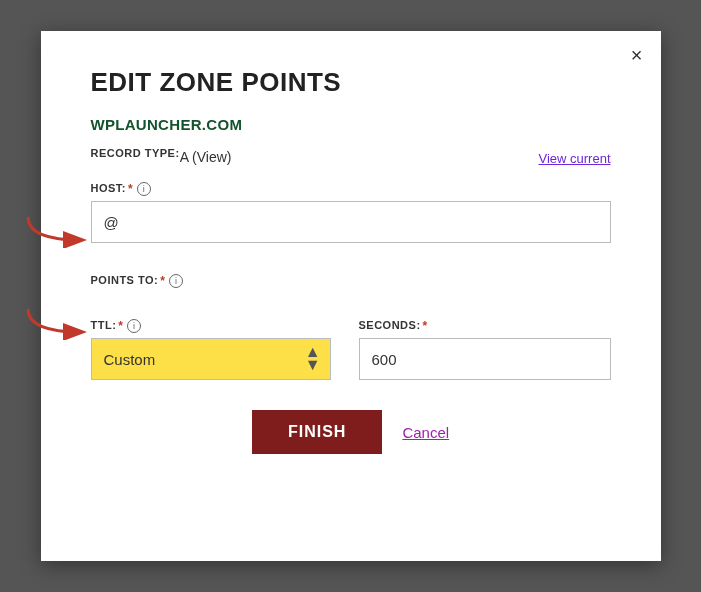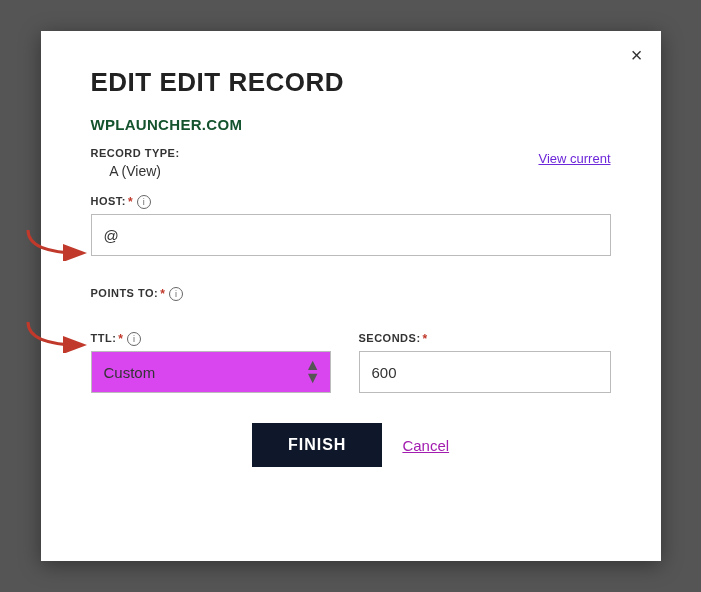--- a/index.html
+++ b/index.html
@@ -63,22 +63,21 @@
 
     .record-type-row {
       display: flex;
       align-items: flex-start;
       justify-content: space-between;
       margin-bottom: 16px;
     }
 
     .record-type-info {
       display: flex;
-      flex-direction: column;
-      align-items: center;
+      flex-direction: row;
     }
 
     .field-label {
       font-size: 11px;
       font-weight: bold;
       color: #333;
       text-transform: uppercase;
       letter-spacing: 0.5px;
       margin-bottom: 2px;
     }
@@ -153,21 +152,21 @@
       position: relative;
     }
 
     .select-input {
       width: 100%;
       height: 42px;
       border: 1.5px solid #bbb;
       padding: 0 12px;
       font-size: 15px;
       color: #333;
-      background: #d946ef;
+      background: #fde047;
       appearance: none;
       -webkit-appearance: none;
       cursor: pointer;
       outline: none;
     }
 
     .select-arrow {
       position: absolute;
       right: 10px;
       top: 50%;
@@ -182,21 +181,21 @@
 
     .footer-row {
       display: flex;
       align-items: center;
       gap: 20px;
       justify-content: center;
       margin-top: 10px;
     }
 
     .finish-btn {
-      background: #0f172a;
+      background: #7f1d1d;
       color: #fff;
       border: none;
       padding: 13px 36px;
       font-size: 16px;
       font-weight: bold;
       letter-spacing: 1px;
       cursor: pointer;
       text-transform: uppercase;
     }
 
@@ -220,21 +219,21 @@
 
   </style>
 </head>
 <body>
 
 <div class="modal-overlay">
   <div class="modal">
 
     <button class="close-btn">×</button>
 
-    <h1 class="modal-title">EDIT EDIT RECORD</h1>
+    <h1 class="modal-title">EDIT ZONE POINTS</h1>
 
     <div class="domain-name">WPLAUNCHER.COM</div>
 
     <div class="record-type-row">
       <div class="record-type-info">
         <span class="field-label">RECORD TYPE:</span>
         <span class="record-type-value">A (View)</span>
       </div>
       <a class="view-current-link">View current</a>
     </div>

